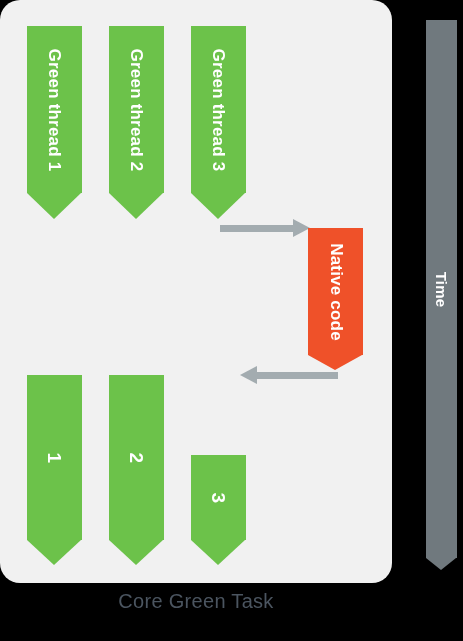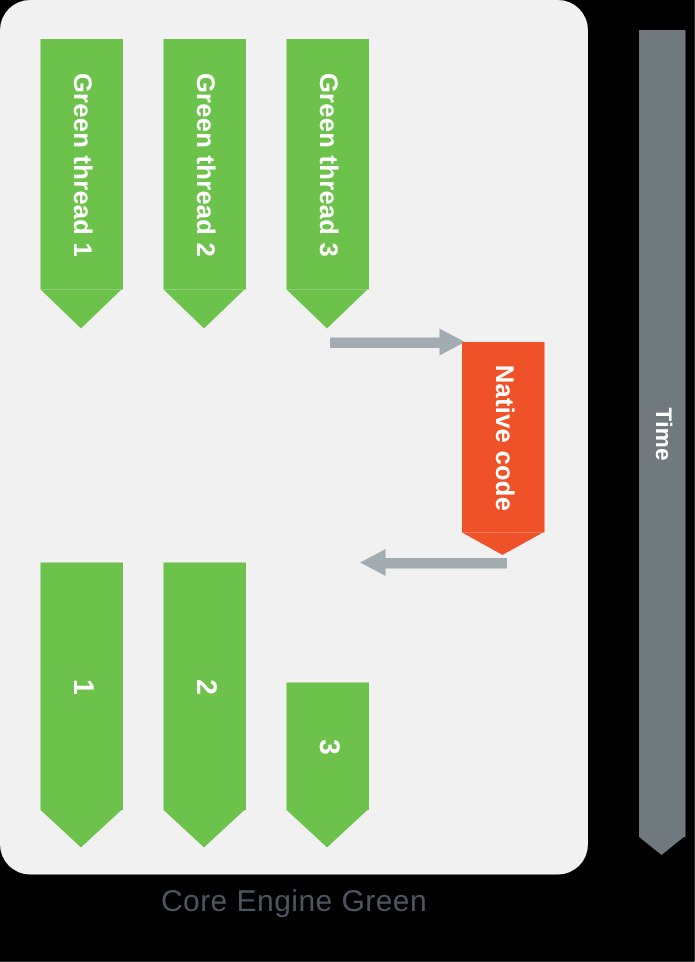--- a/index.html
+++ b/index.html
@@ -201,15 +201,15 @@
   </div>
 
   <div class="arrow-down timebar" style="left:426px; top:20px; width:31px; height:550px;">
     <div class="body" style="height:538px;"></div>
     <div class="tip" style="top:538px; border-left-width:15.5px; border-right-width:15.5px; border-top-width:12px;"></div>
     <div class="arrow-label" style="height:538px;">
       <span>Time</span>
     </div>
   </div>
 
-  <div id="caption">Core Engine Green</div>
+  <div id="caption">Core Green Task</div>
 
 </div>
 
 </body></html>

